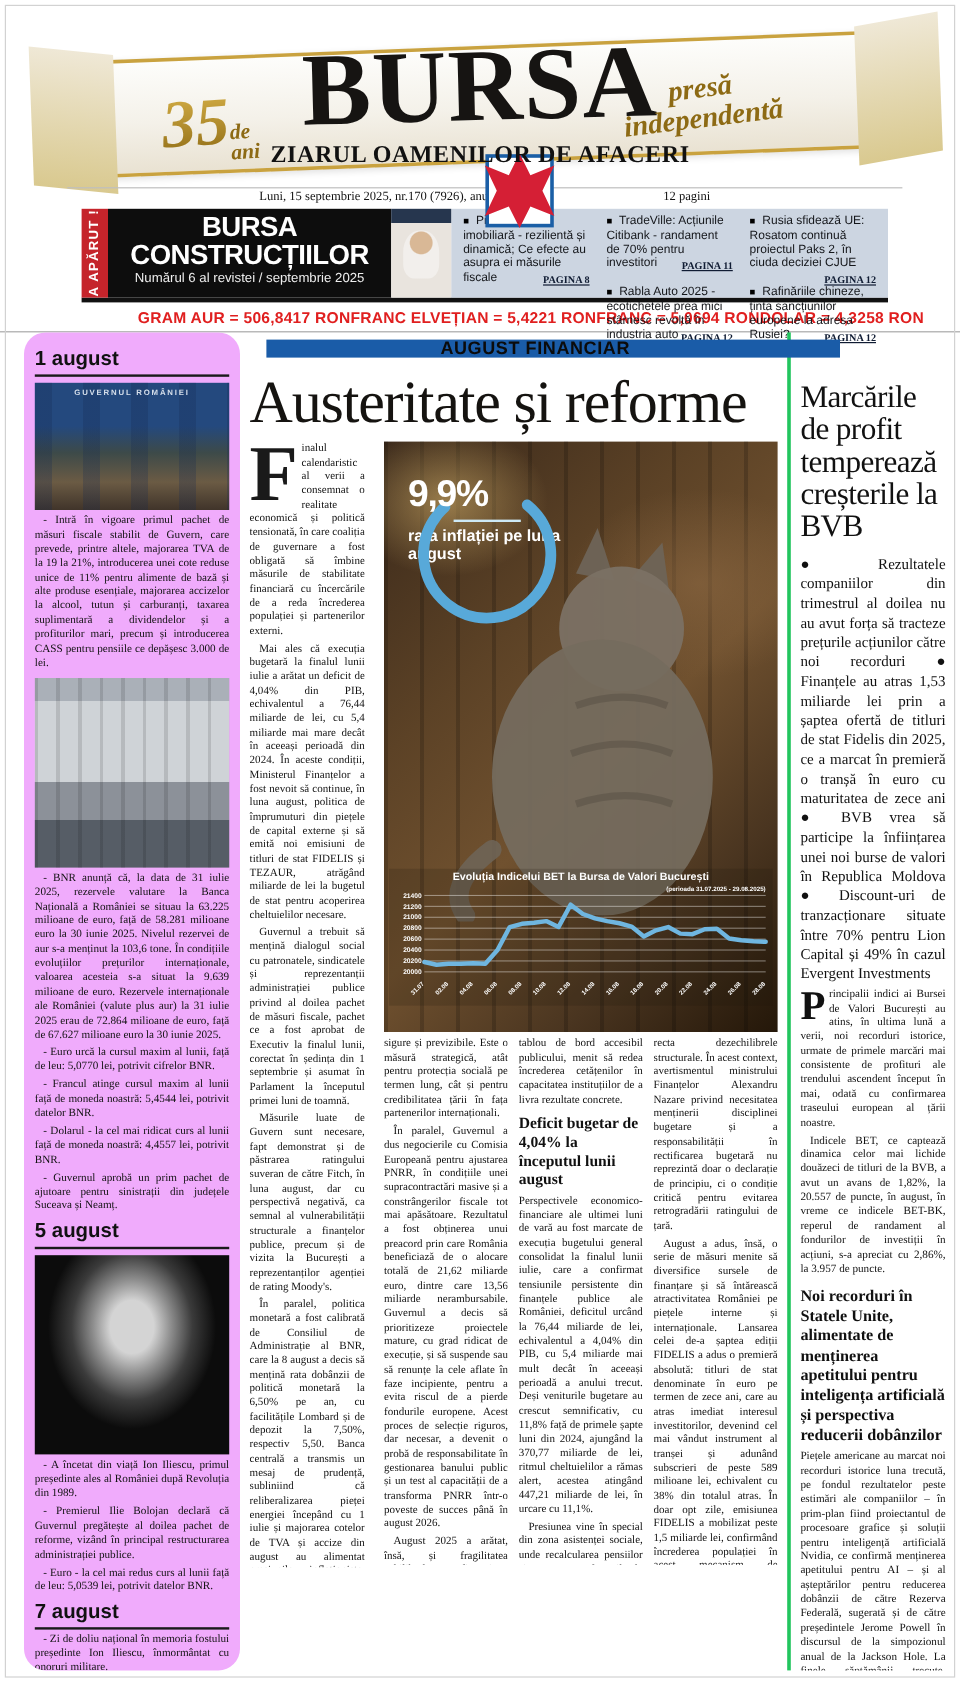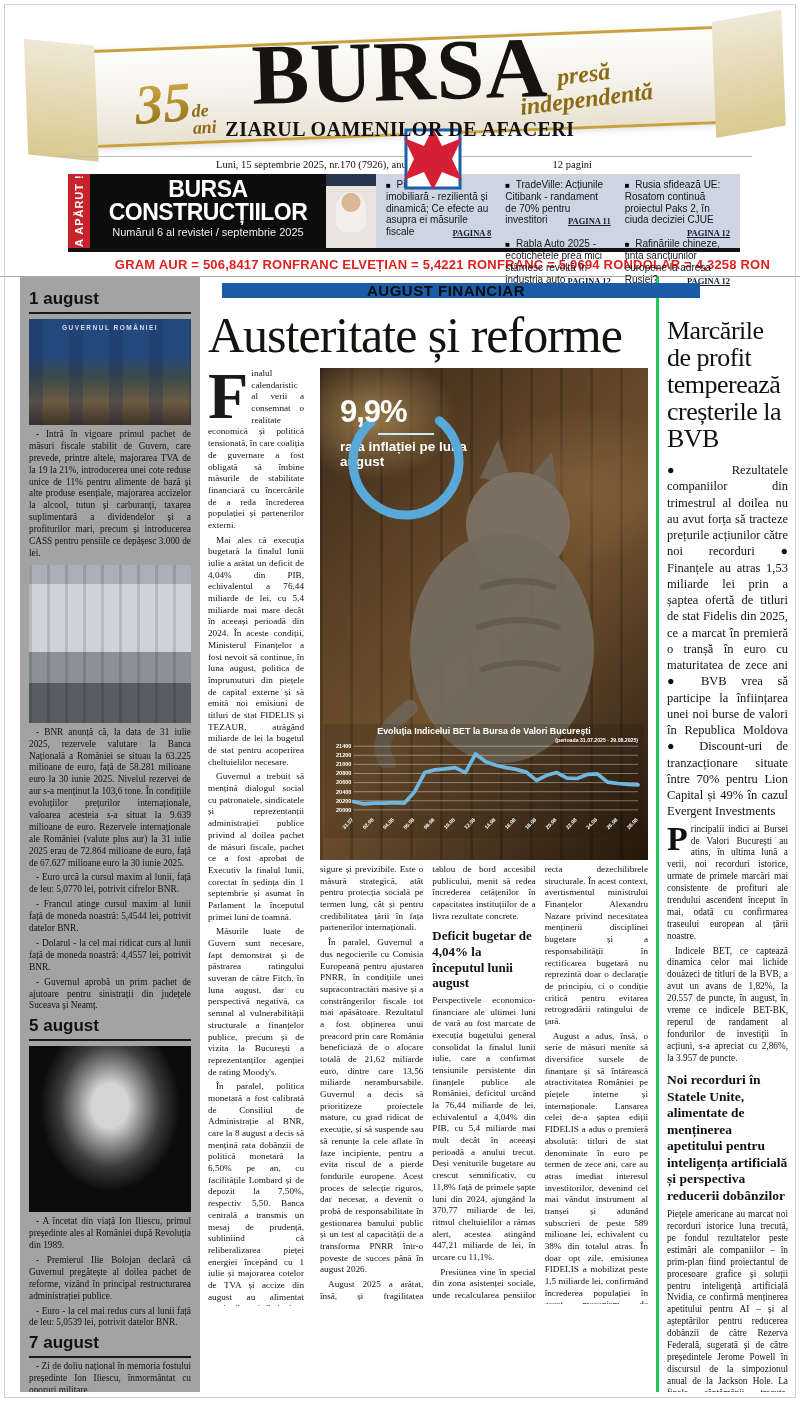--- a/index.html
+++ b/index.html
@@ -54,21 +54,21 @@
   
   .rates{display:flex;justify-content:flex-end;padding:5px 30px 4px 70px;
          border-bottom:1px solid #a9a9a9;}
   .rate{font:bold 13px "Liberation Sans",sans-serif;color:#e01f1f;letter-spacing:.2px;}
 
   
   .content{position:relative;display:grid;grid-template-columns:180px 440px 1fr;
            column-gap:8px;padding:0 10px 0 20px;height:1115px;}
 
   
-  .chronicle{background:#a3a3a3;padding:8px 9px;overflow:hidden;}
+  .chronicle{background:#f0abfc;padding:8px 9px;overflow:hidden;border-radius:18px;}
   .sec-title{font:bold 17px "Liberation Sans",sans-serif;margin:4px 0 2px;
              border-bottom:2px solid #1a1a1a;padding-bottom:3px;}
   .chronicle p{font-size:9.3px;line-height:1.28;text-align:justify;margin:3px 0;text-indent:7px;}
   .photo{width:100%;margin:5px 0 4px;position:relative;}
   .photo.gov{height:106px;background:
       repeating-linear-gradient(90deg,rgba(20,40,80,.25) 0 14px,rgba(0,0,0,0) 14px 40px),
       linear-gradient(180deg,#24497e 0 34%,#3d4a49 55%,#6b5b44 78%,#40342a 100%);}
   .photo-label{position:absolute;top:5px;left:0;right:0;text-align:center;
       font:600 6.5px "Liberation Sans",sans-serif;color:#d6dfeb;letter-spacing:1.5px;}
   .photo.bnr{height:158px;background:

